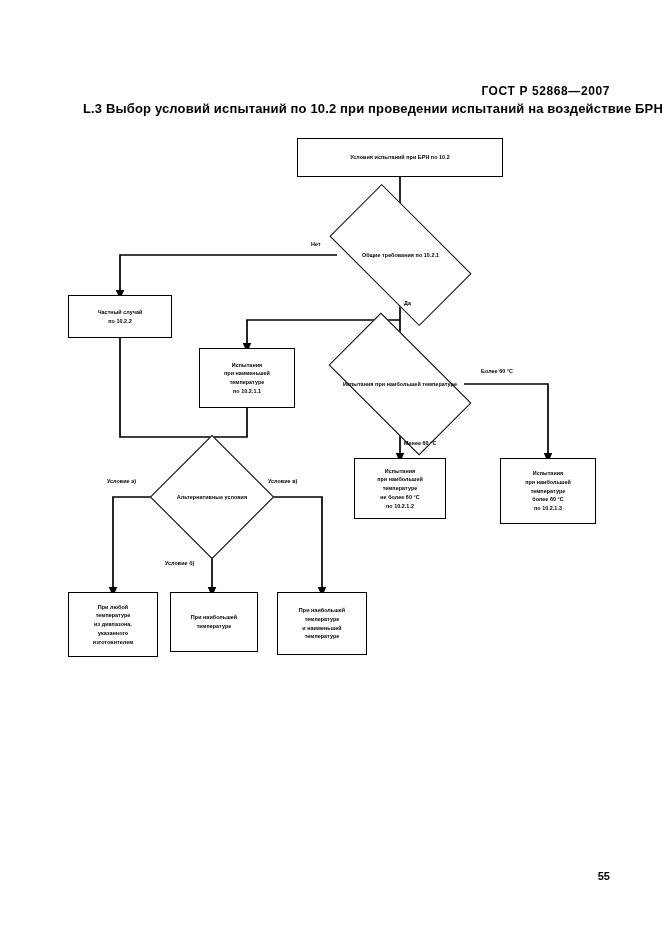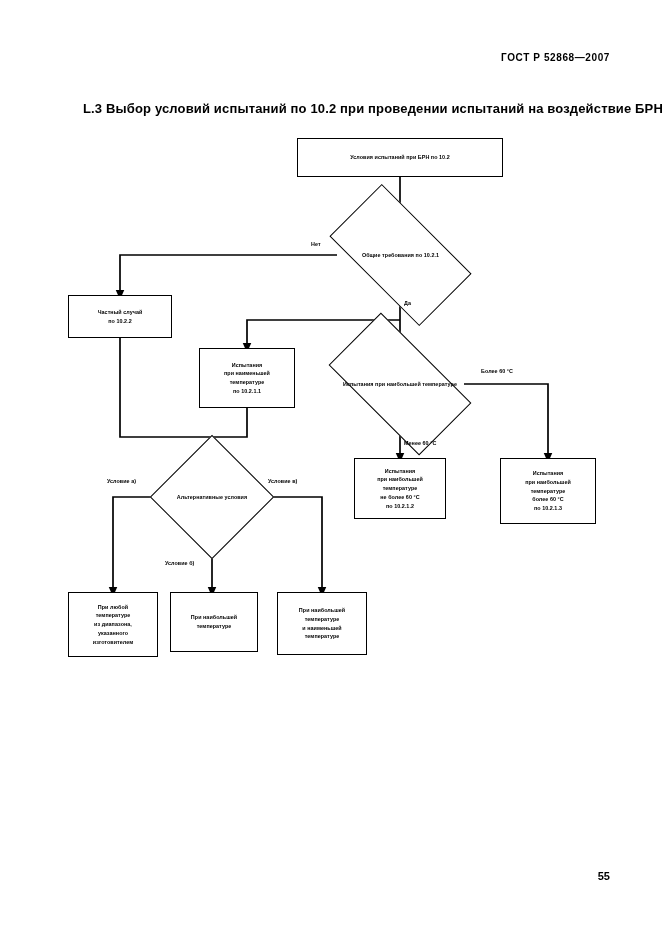--- a/index.html
+++ b/index.html
@@ -17,23 +17,23 @@
   }
 
   .page {
     position: absolute;
     inset: 0;
   }
 
   
   .doc-header {
     position: absolute;
-    top: 52px;
+    top: 84px;
     right: 52px;
-    font-size: 10px;
+    font-size: 12px;
     font-weight: bold;
     letter-spacing: 0.6px;
     white-space: nowrap;
   }
 
   .section-title {
     position: absolute;
     top: 101px;
     left: 83px;
     font-size: 13px;

